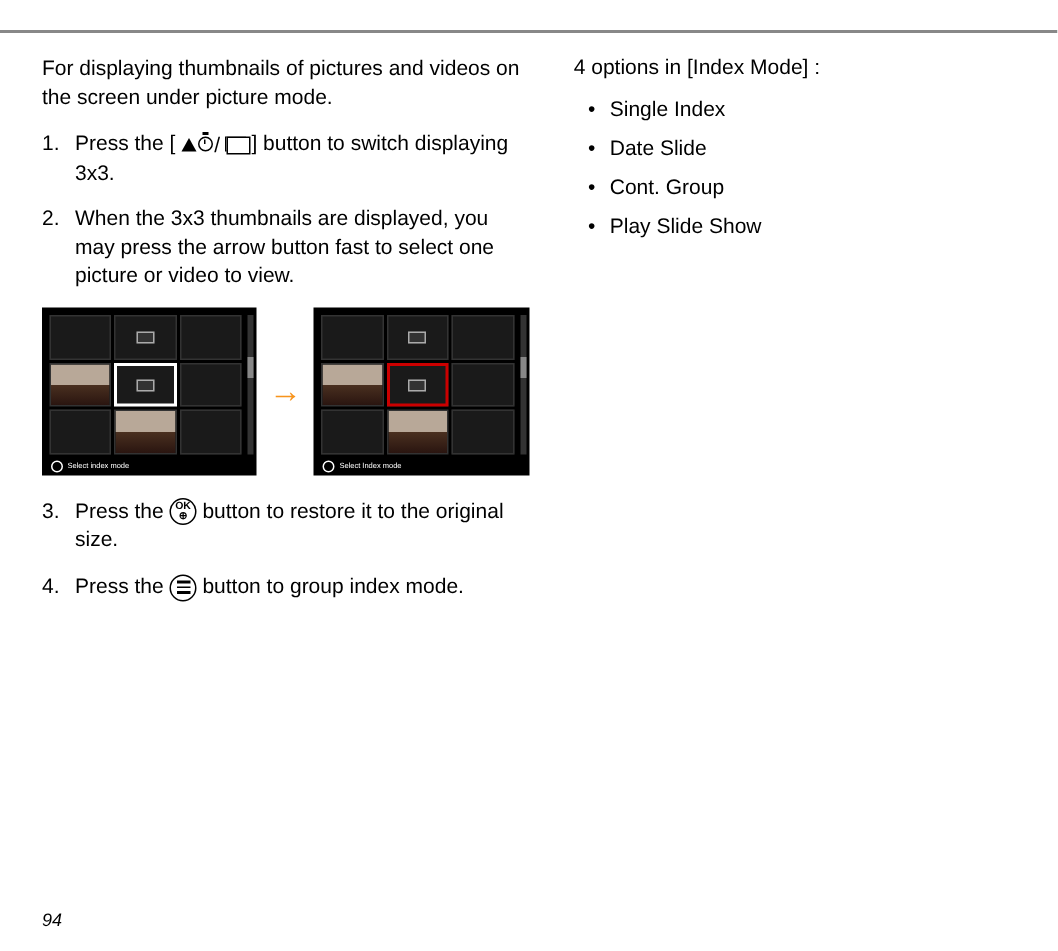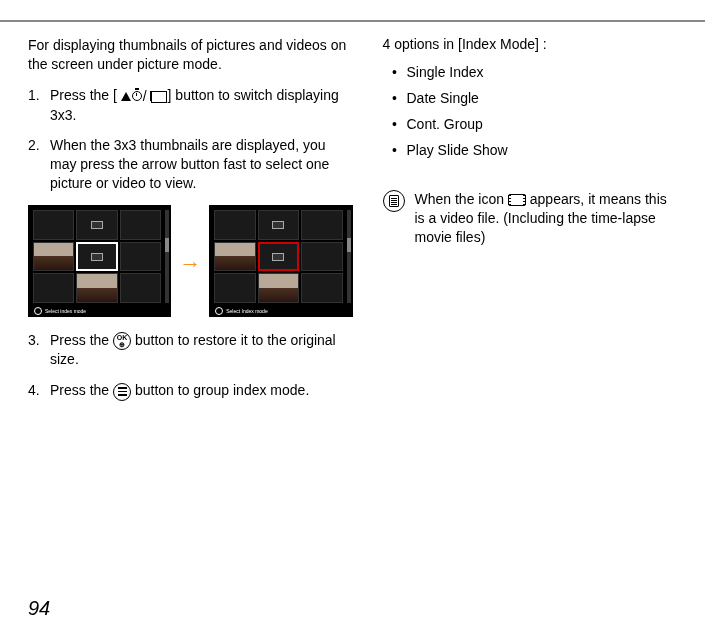--- a/index.html
+++ b/index.html
@@ -326,21 +326,21 @@
       bottom: -3px;
       width: 18px;
       height: 12px;
       border: 1.5px solid #000;
       z-index: -1;
     }
     .page-num {
       position: absolute;
       bottom: 14px;
       left: 28px;
-      font-size: 20px;
+      font-size: 12px;
       font-style: italic;
       margin-top: 42px;
     }
   </style>
 </head>
 <body>
 
 <div class="top-bar"></div>
 
 <div class="content">
@@ -443,41 +443,31 @@
 
   <div class="right-col">
     <p class="rc-intro">4 options in [Index Mode] :</p>
     <ul class="bullets">
       <li>
           <span class="dot">•</span>
           <span>Single Index</span>
         </li>
       <li>
           <span class="dot">•</span>
-          <span>Date Single</span>
+          <span>Date Slide</span>
         </li>
       <li>
           <span class="dot">•</span>
           <span>Cont. Group</span>
         </li>
       <li>
           <span class="dot">•</span>
           <span>Play Slide Show</span>
         </li>
     </ul>
 
     <div style="height: 22px;"></div>
 
-    <div class="note">
-      <div class="note-icon">
-          <div class="lines"></div>
-        </div>
-      <div>
-        <span>When the icon </span>
-        <span class="icon-film"></span>
-        <span> appears, it means this is a video file. (Including the time-lapse movie files)</span>
-      </div>
-    </div>
 
   </div>
 </div>
 
 <div class="page-num">94</div>
 
 </body></html>

